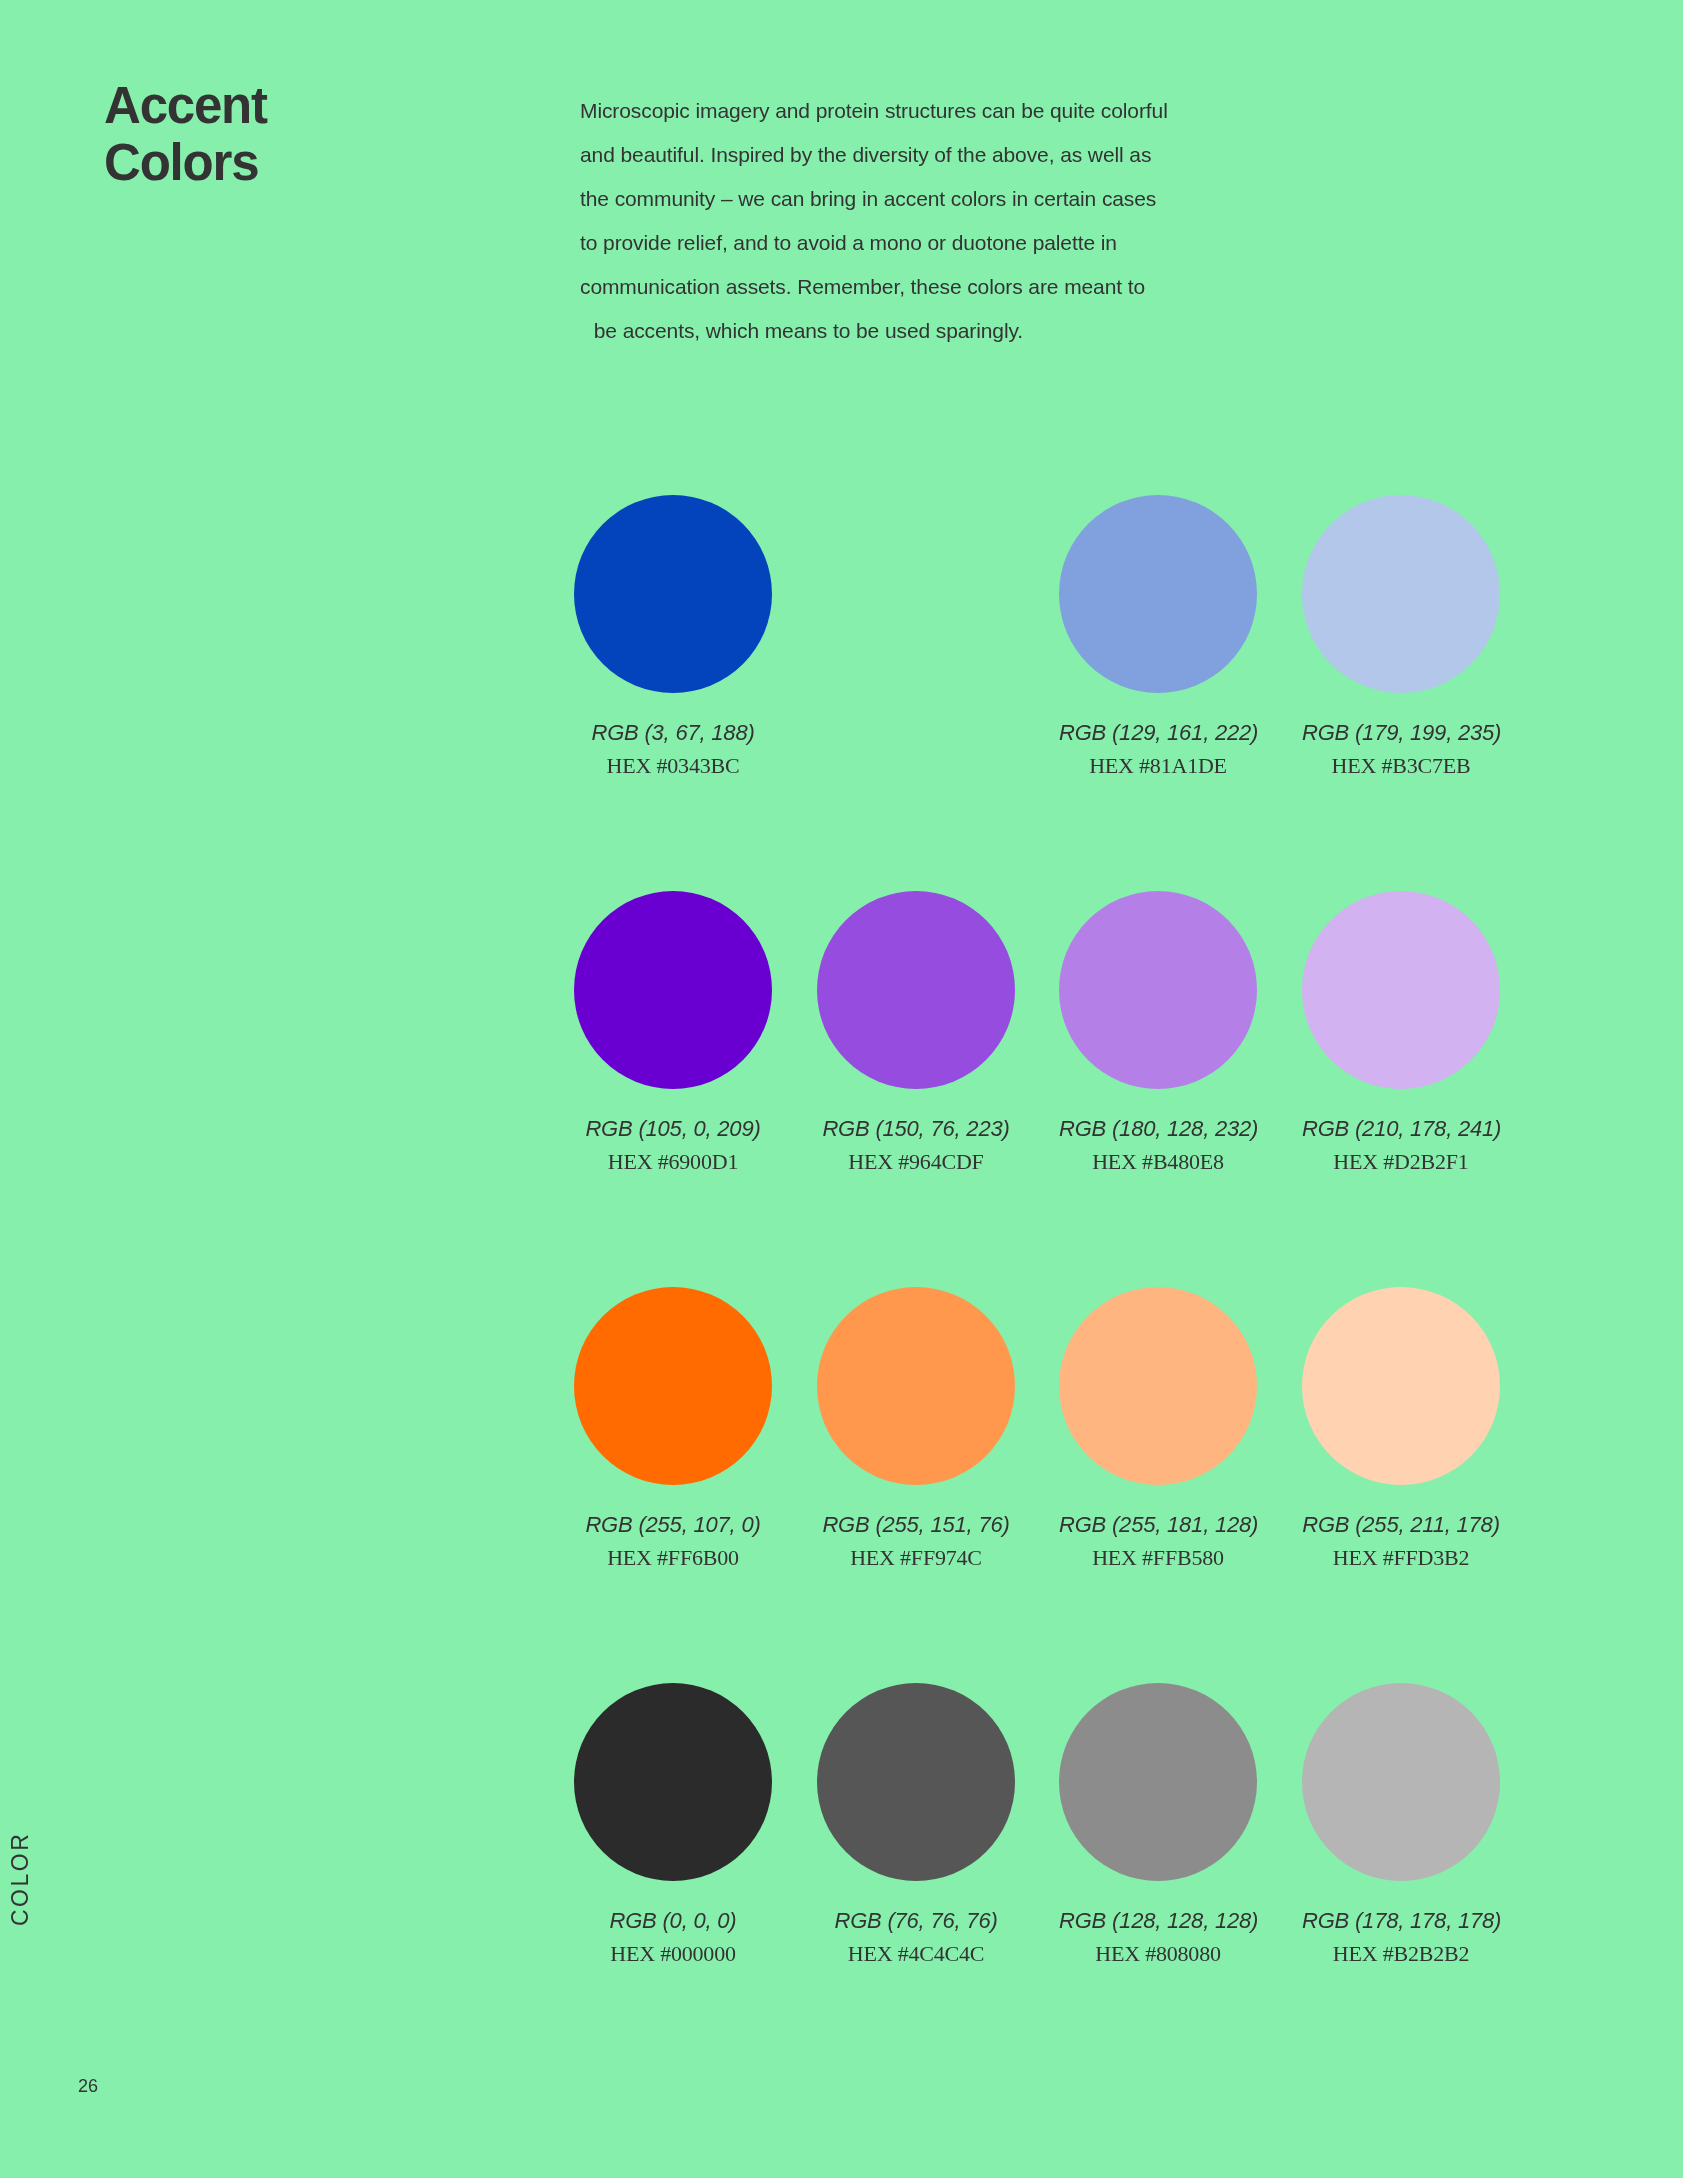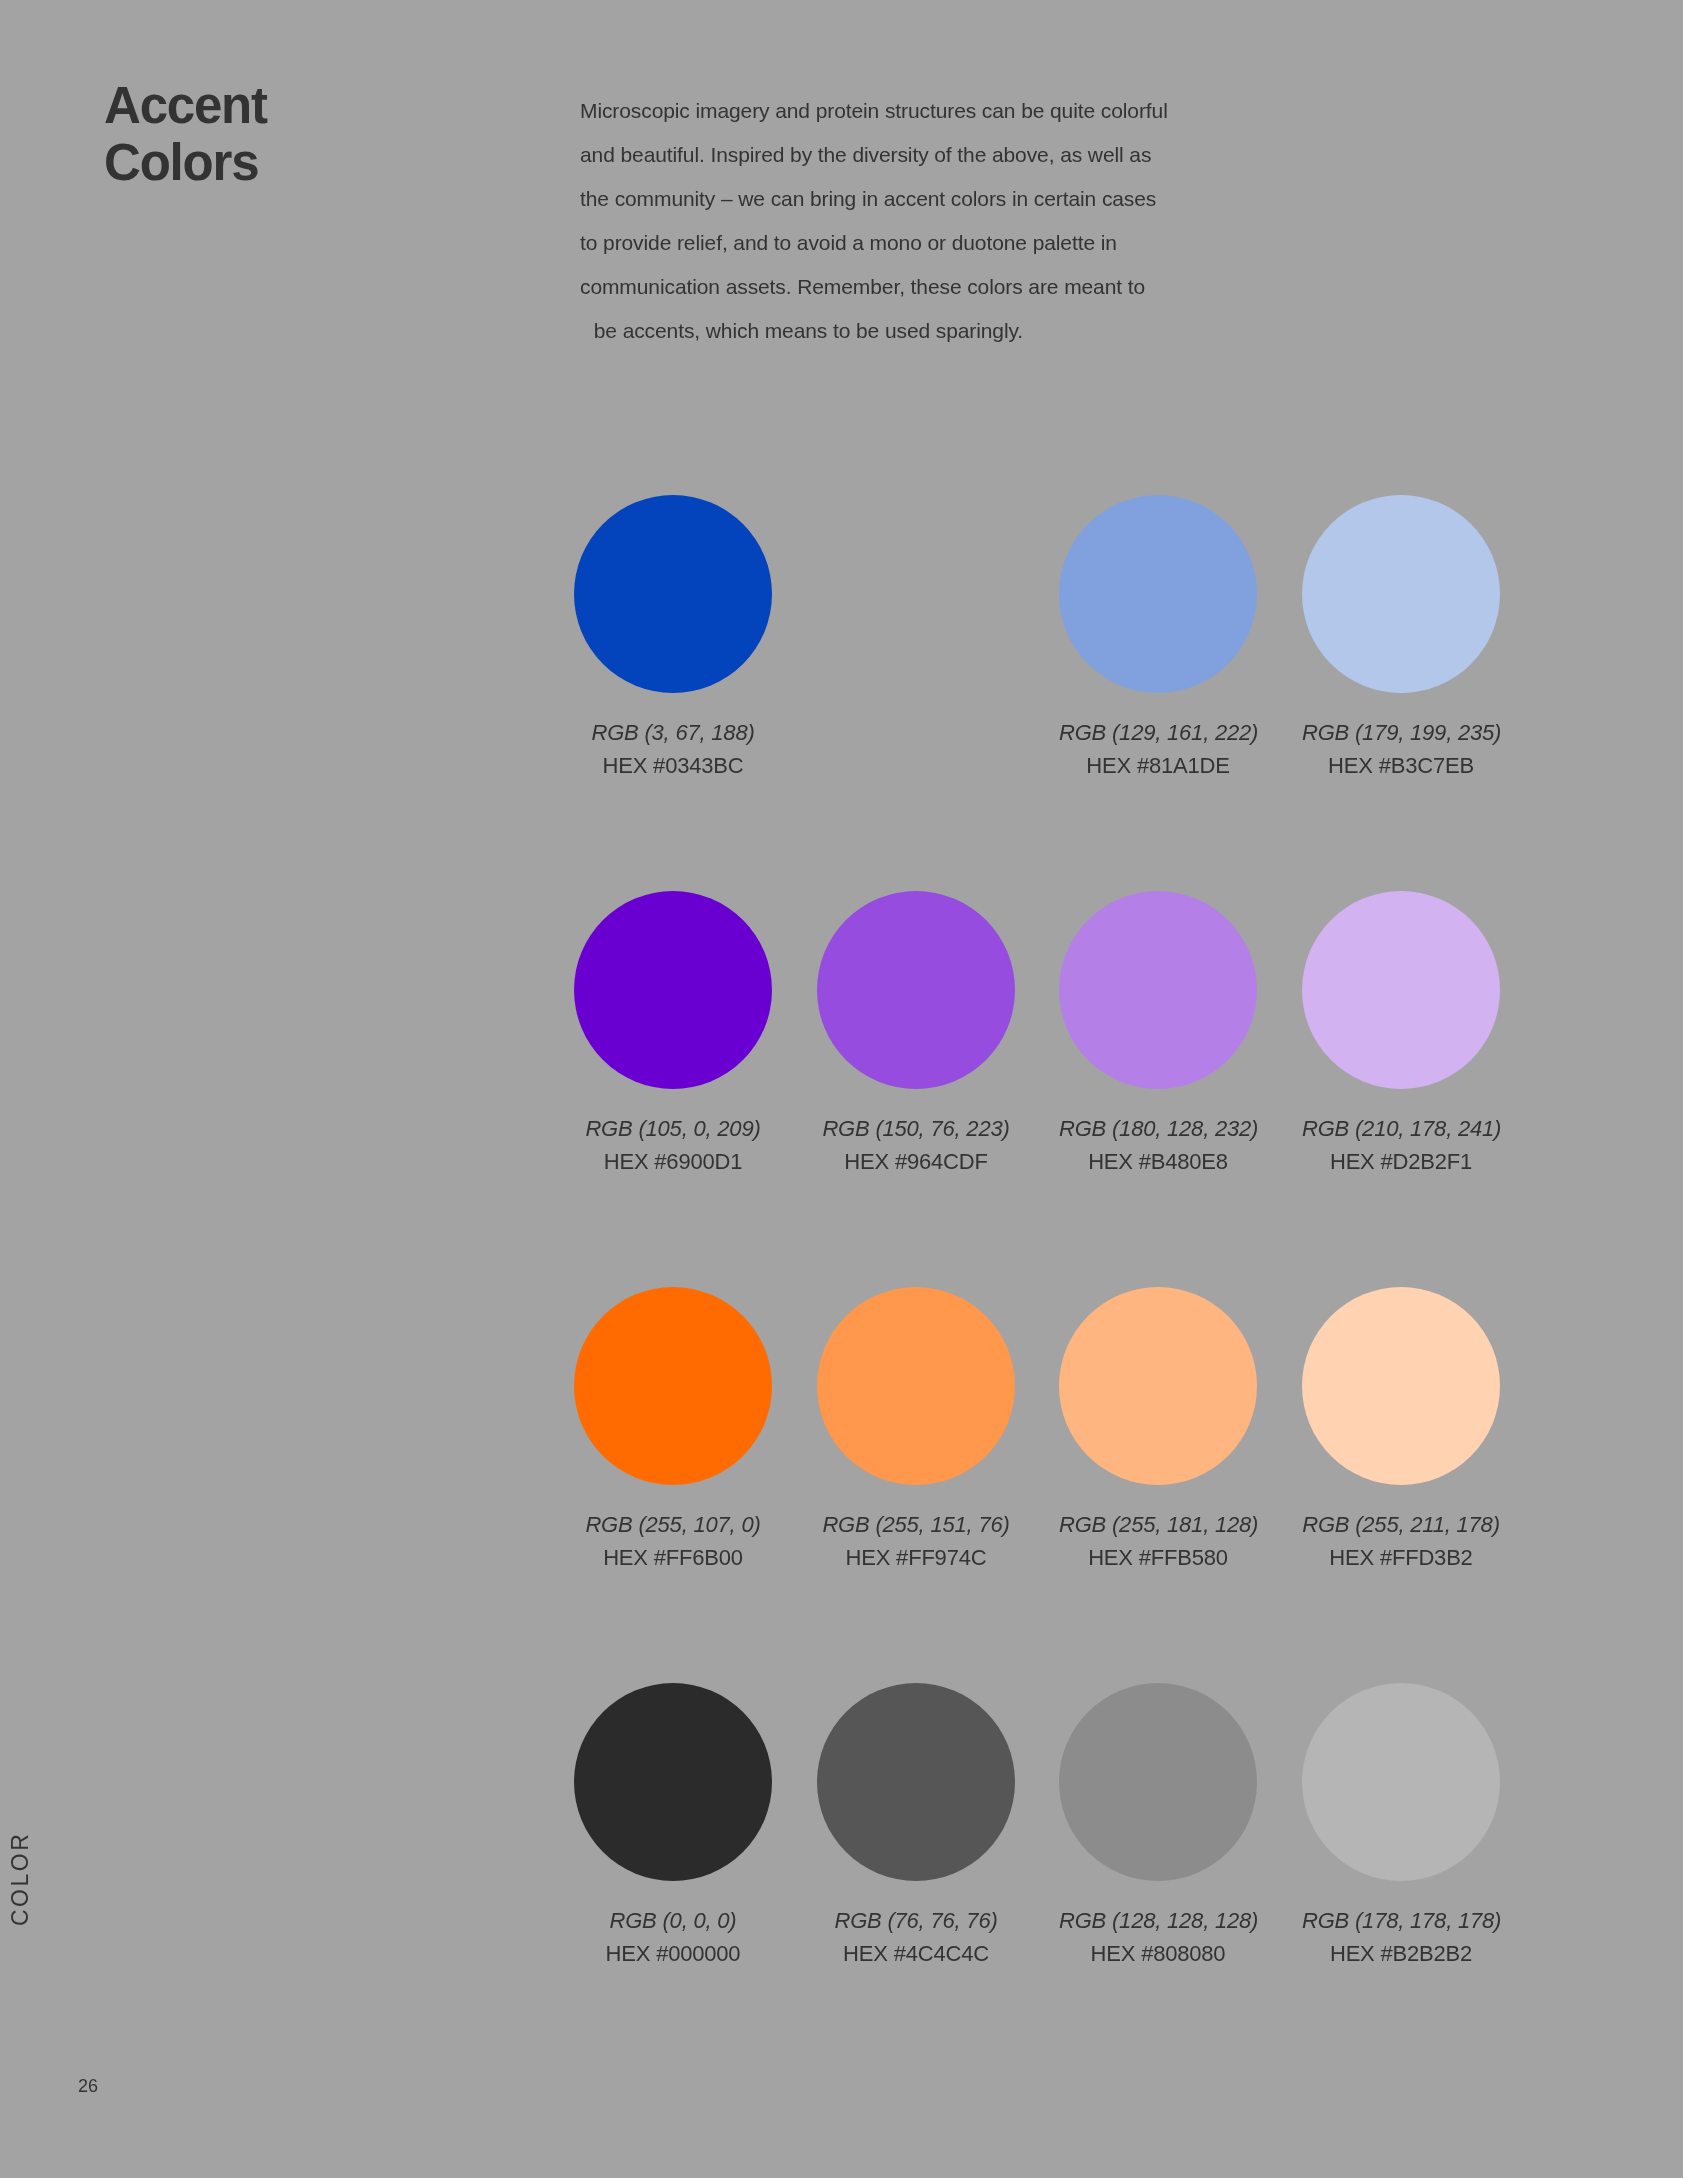--- a/index.html
+++ b/index.html
@@ -15,21 +15,21 @@
     font-family: "Liberation Sans", sans-serif;
     color: #2f2f2f;
     position: relative;
     overflow: hidden;
   }
 
   .page {
     position: relative;
     width: 1683px;
     height: 2178px;
-    background: #a3a3a3;
+    background: #86efac;
   }
 
   
   .page-title {
     position: absolute;
     left: 104px;
     top: 77px;
     font-size: 51px;
     font-weight: bold;
     line-height: 1.12;
@@ -85,21 +85,21 @@
 
   .swatch-labels {
     margin-top: 23px;
     font-size: 22px;
     line-height: 33px;
     color: #333333;
     letter-spacing: -0.2px;
     white-space: nowrap;
   }
   .swatch-rgb { display: block; font-style: italic; }
-  .swatch-hex { display: block; }
+  .swatch-hex { display: block; font-family: Liberation Serif, serif; }
 
   
   .section-label {
     position: absolute;
     left: 34px;
     bottom: 252px;
     font-size: 23px;
     letter-spacing: 2.5px;
     color: #333333;
     transform: rotate(-90deg);

